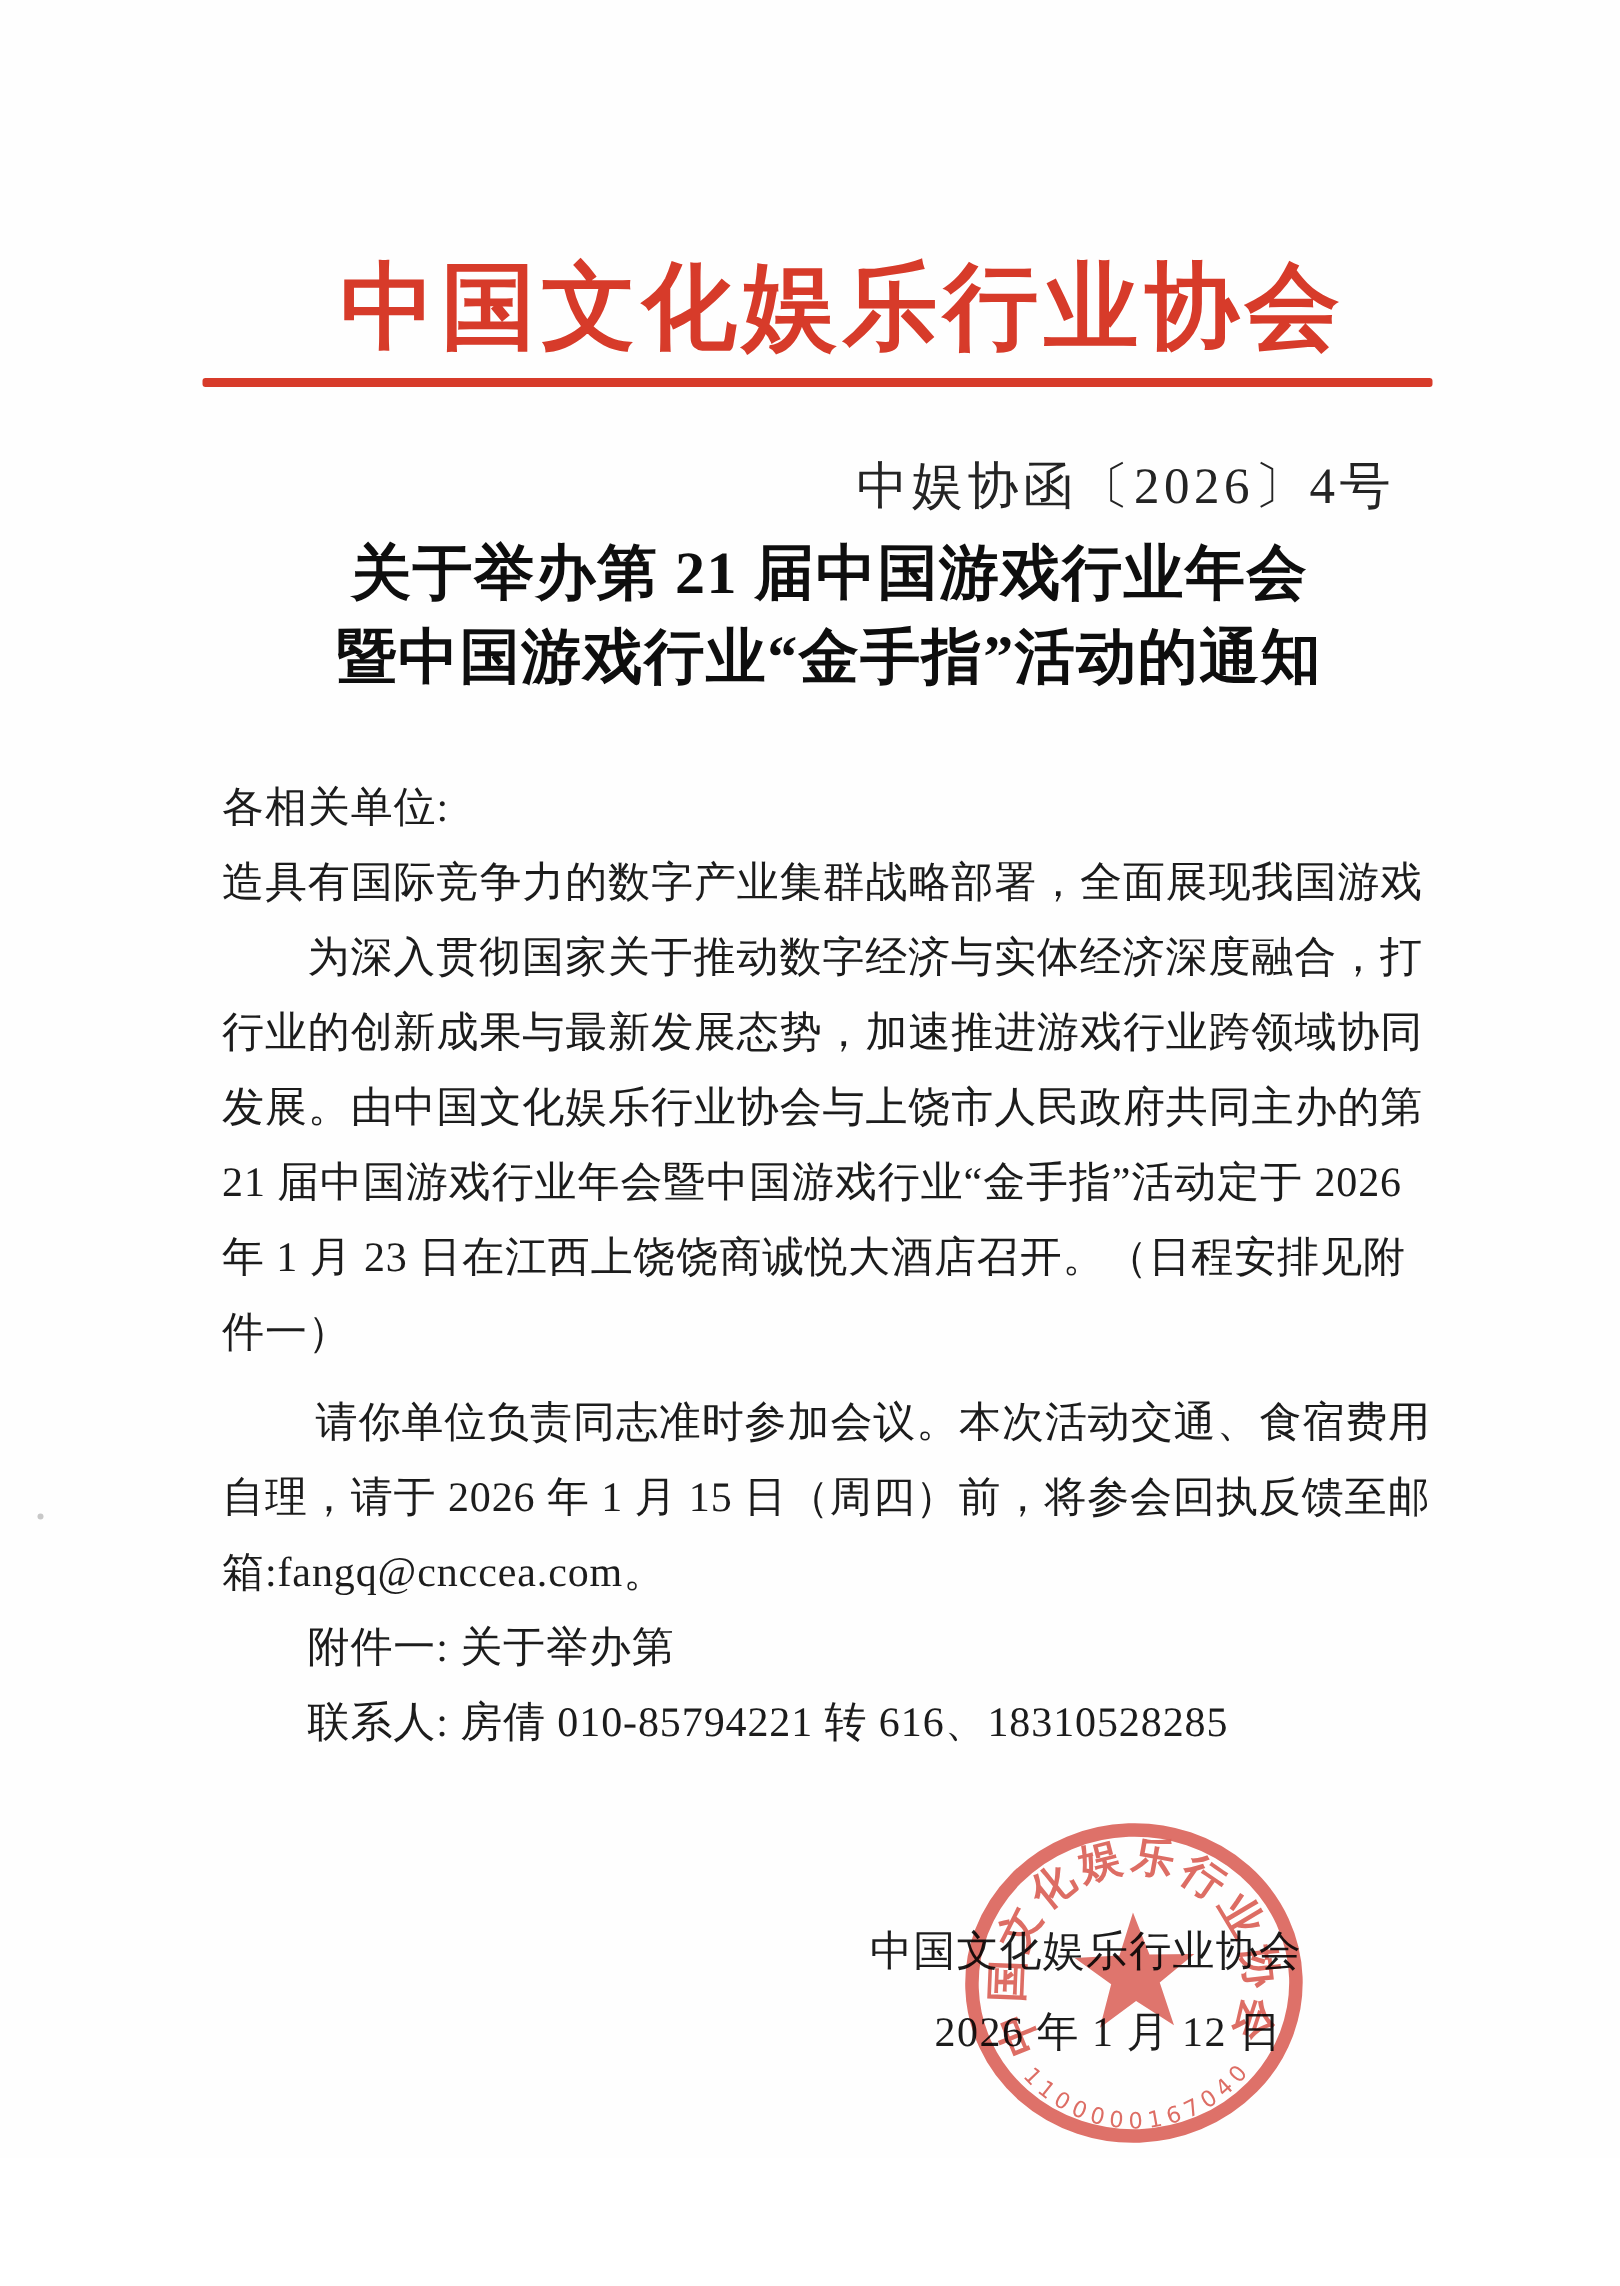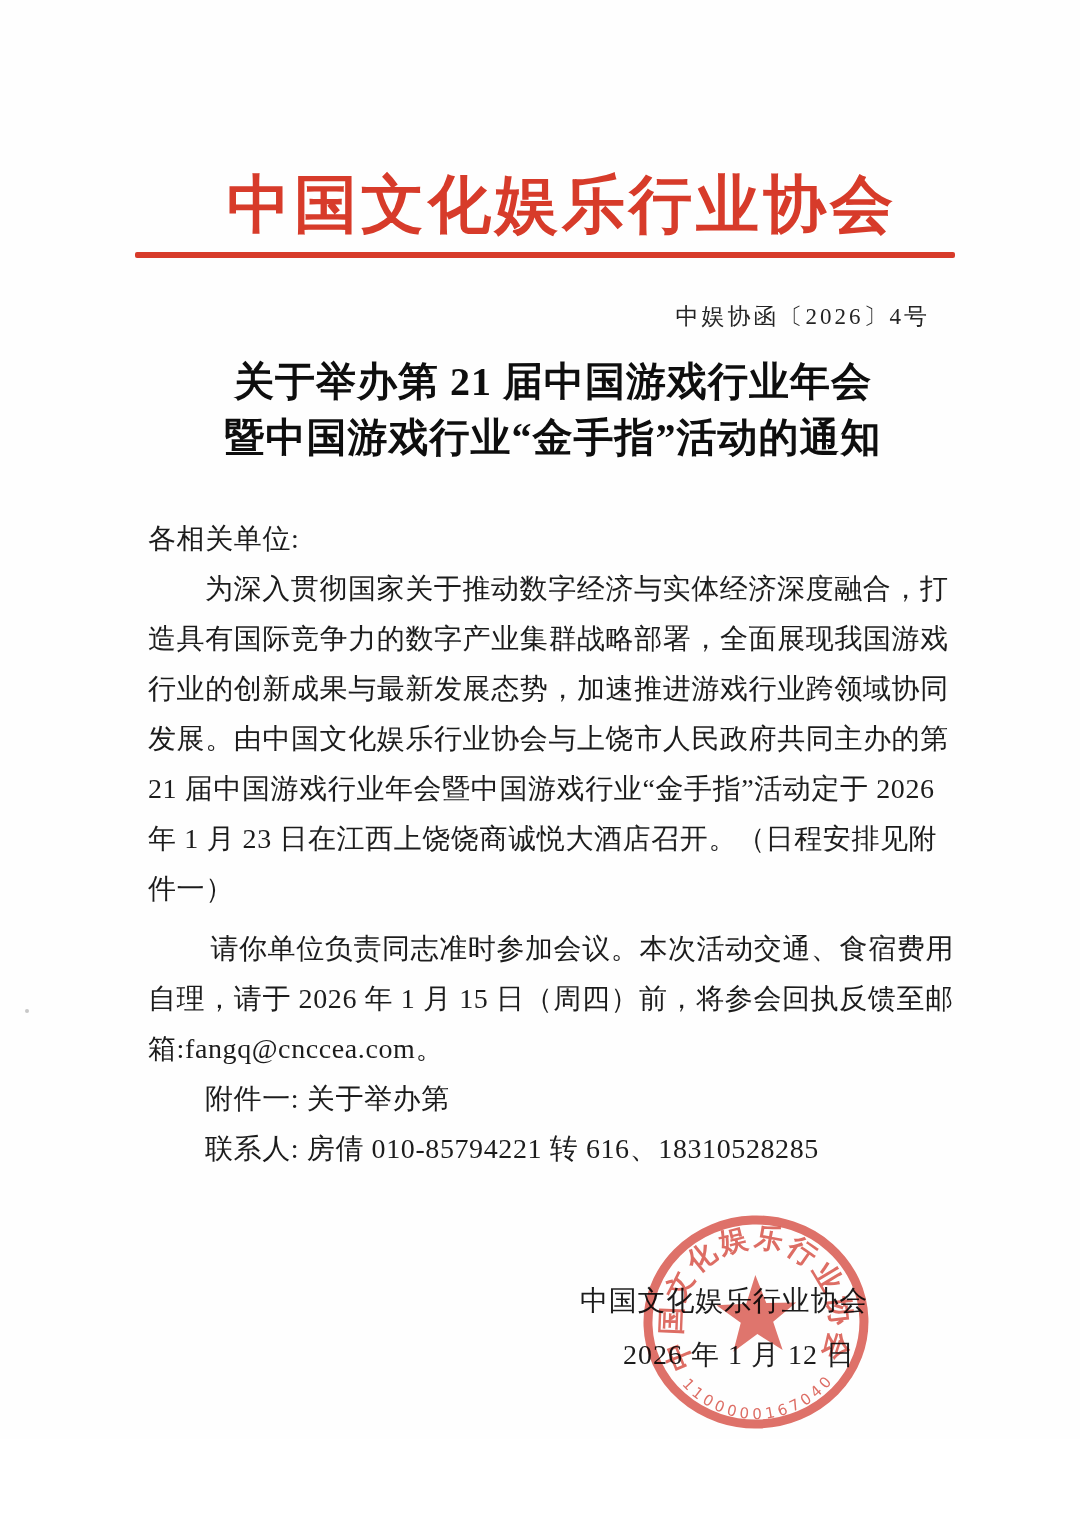--- a/index.html
+++ b/index.html
@@ -39,21 +39,21 @@
     height: 6px;
     background: #d73b2a;
     border-radius: 2px;
   }
 
   
   .doc-number {
     position: absolute;
     top: 301px;
     right: 150px;
-    font-size: 23px;
+    font-size: 34px;
     letter-spacing: 3px;
     color: #242424;
   }
 
   
   .doc-title {
     position: absolute;
     left: 0;
     right: 0;
     text-align: center;
@@ -133,22 +133,22 @@
   <div class="org-name">中国文化娱乐行业协会</div>
   <div class="red-rule"></div>
 
   <div class="doc-number">中娱协函〔2026〕4号</div>
 
   <div class="doc-title l1">关于举办第 21 届中国游戏行业年会</div>
   <div class="doc-title l2">暨中国游戏行业“金手指”活动的通知</div>
 
   <div class="body-text">
     <div class="bline">各相关单位:</div>
+    <div class="bline">造具有国际竞争力的数字产业集群战略部署，全面展现我国游戏</div>
     <div class="bline ind">为深入贯彻国家关于推动数字经济与实体经济深度融合，打</div>
-    <div class="bline">造具有国际竞争力的数字产业集群战略部署，全面展现我国游戏</div>
     <div class="bline">行业的创新成果与最新发展态势，加速推进游戏行业跨领域协同</div>
     <div class="bline">发展。由中国文化娱乐行业协会与上饶市人民政府共同主办的第</div>
     <div class="bline">21 届中国游戏行业年会暨中国游戏行业“金手指”活动定于 2026</div>
     <div class="bline">年 1 月 23 日在江西上饶饶商诚悦大酒店召开。（日程安排见附</div>
     <div class="bline">件一）</div>
     <div class="bline ind pbreak">请你单位负责同志准时参加会议。本次活动交通、食宿费用</div>
     <div class="bline">自理，请于 2026 年 1 月 15 日（周四）前，将参会回执反馈至邮</div>
     <div class="bline">箱:fangq@cnccea.com。</div>
     <div class="bline ind">附件一: 关于举办第</div>
     <div class="bline ind">联系人: 房倩 010-85794221 转 616、18310528285</div>

